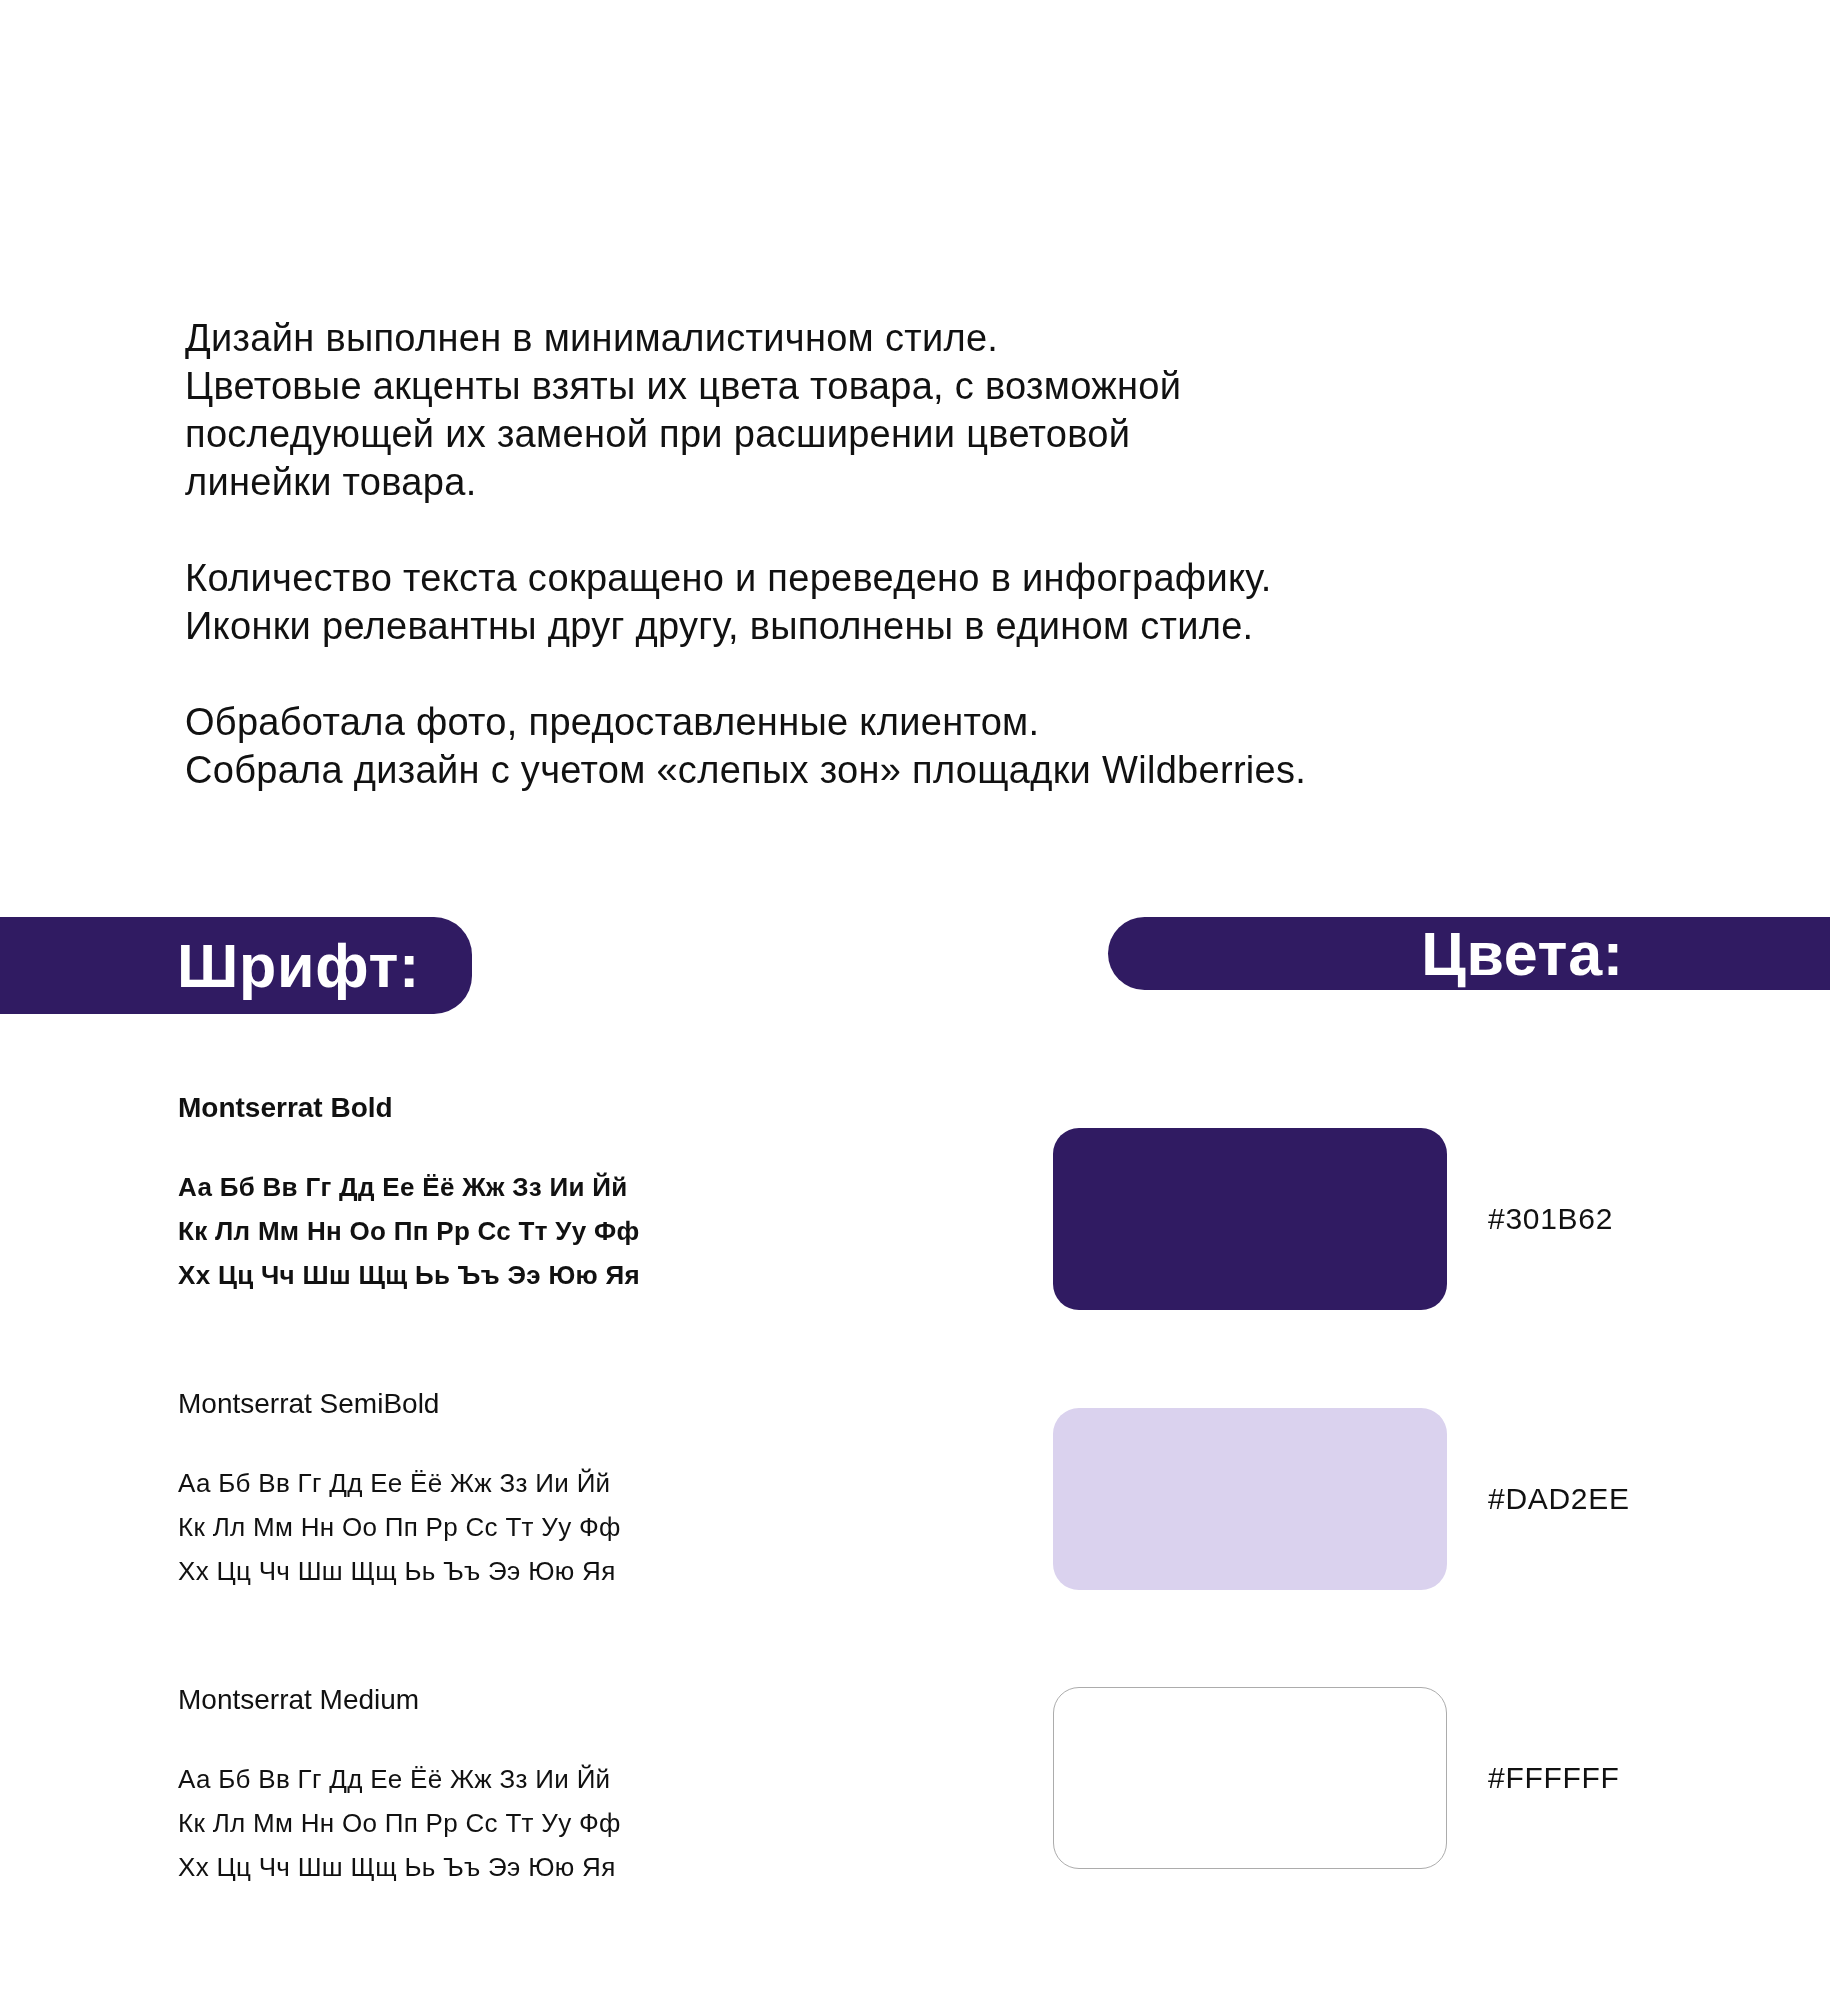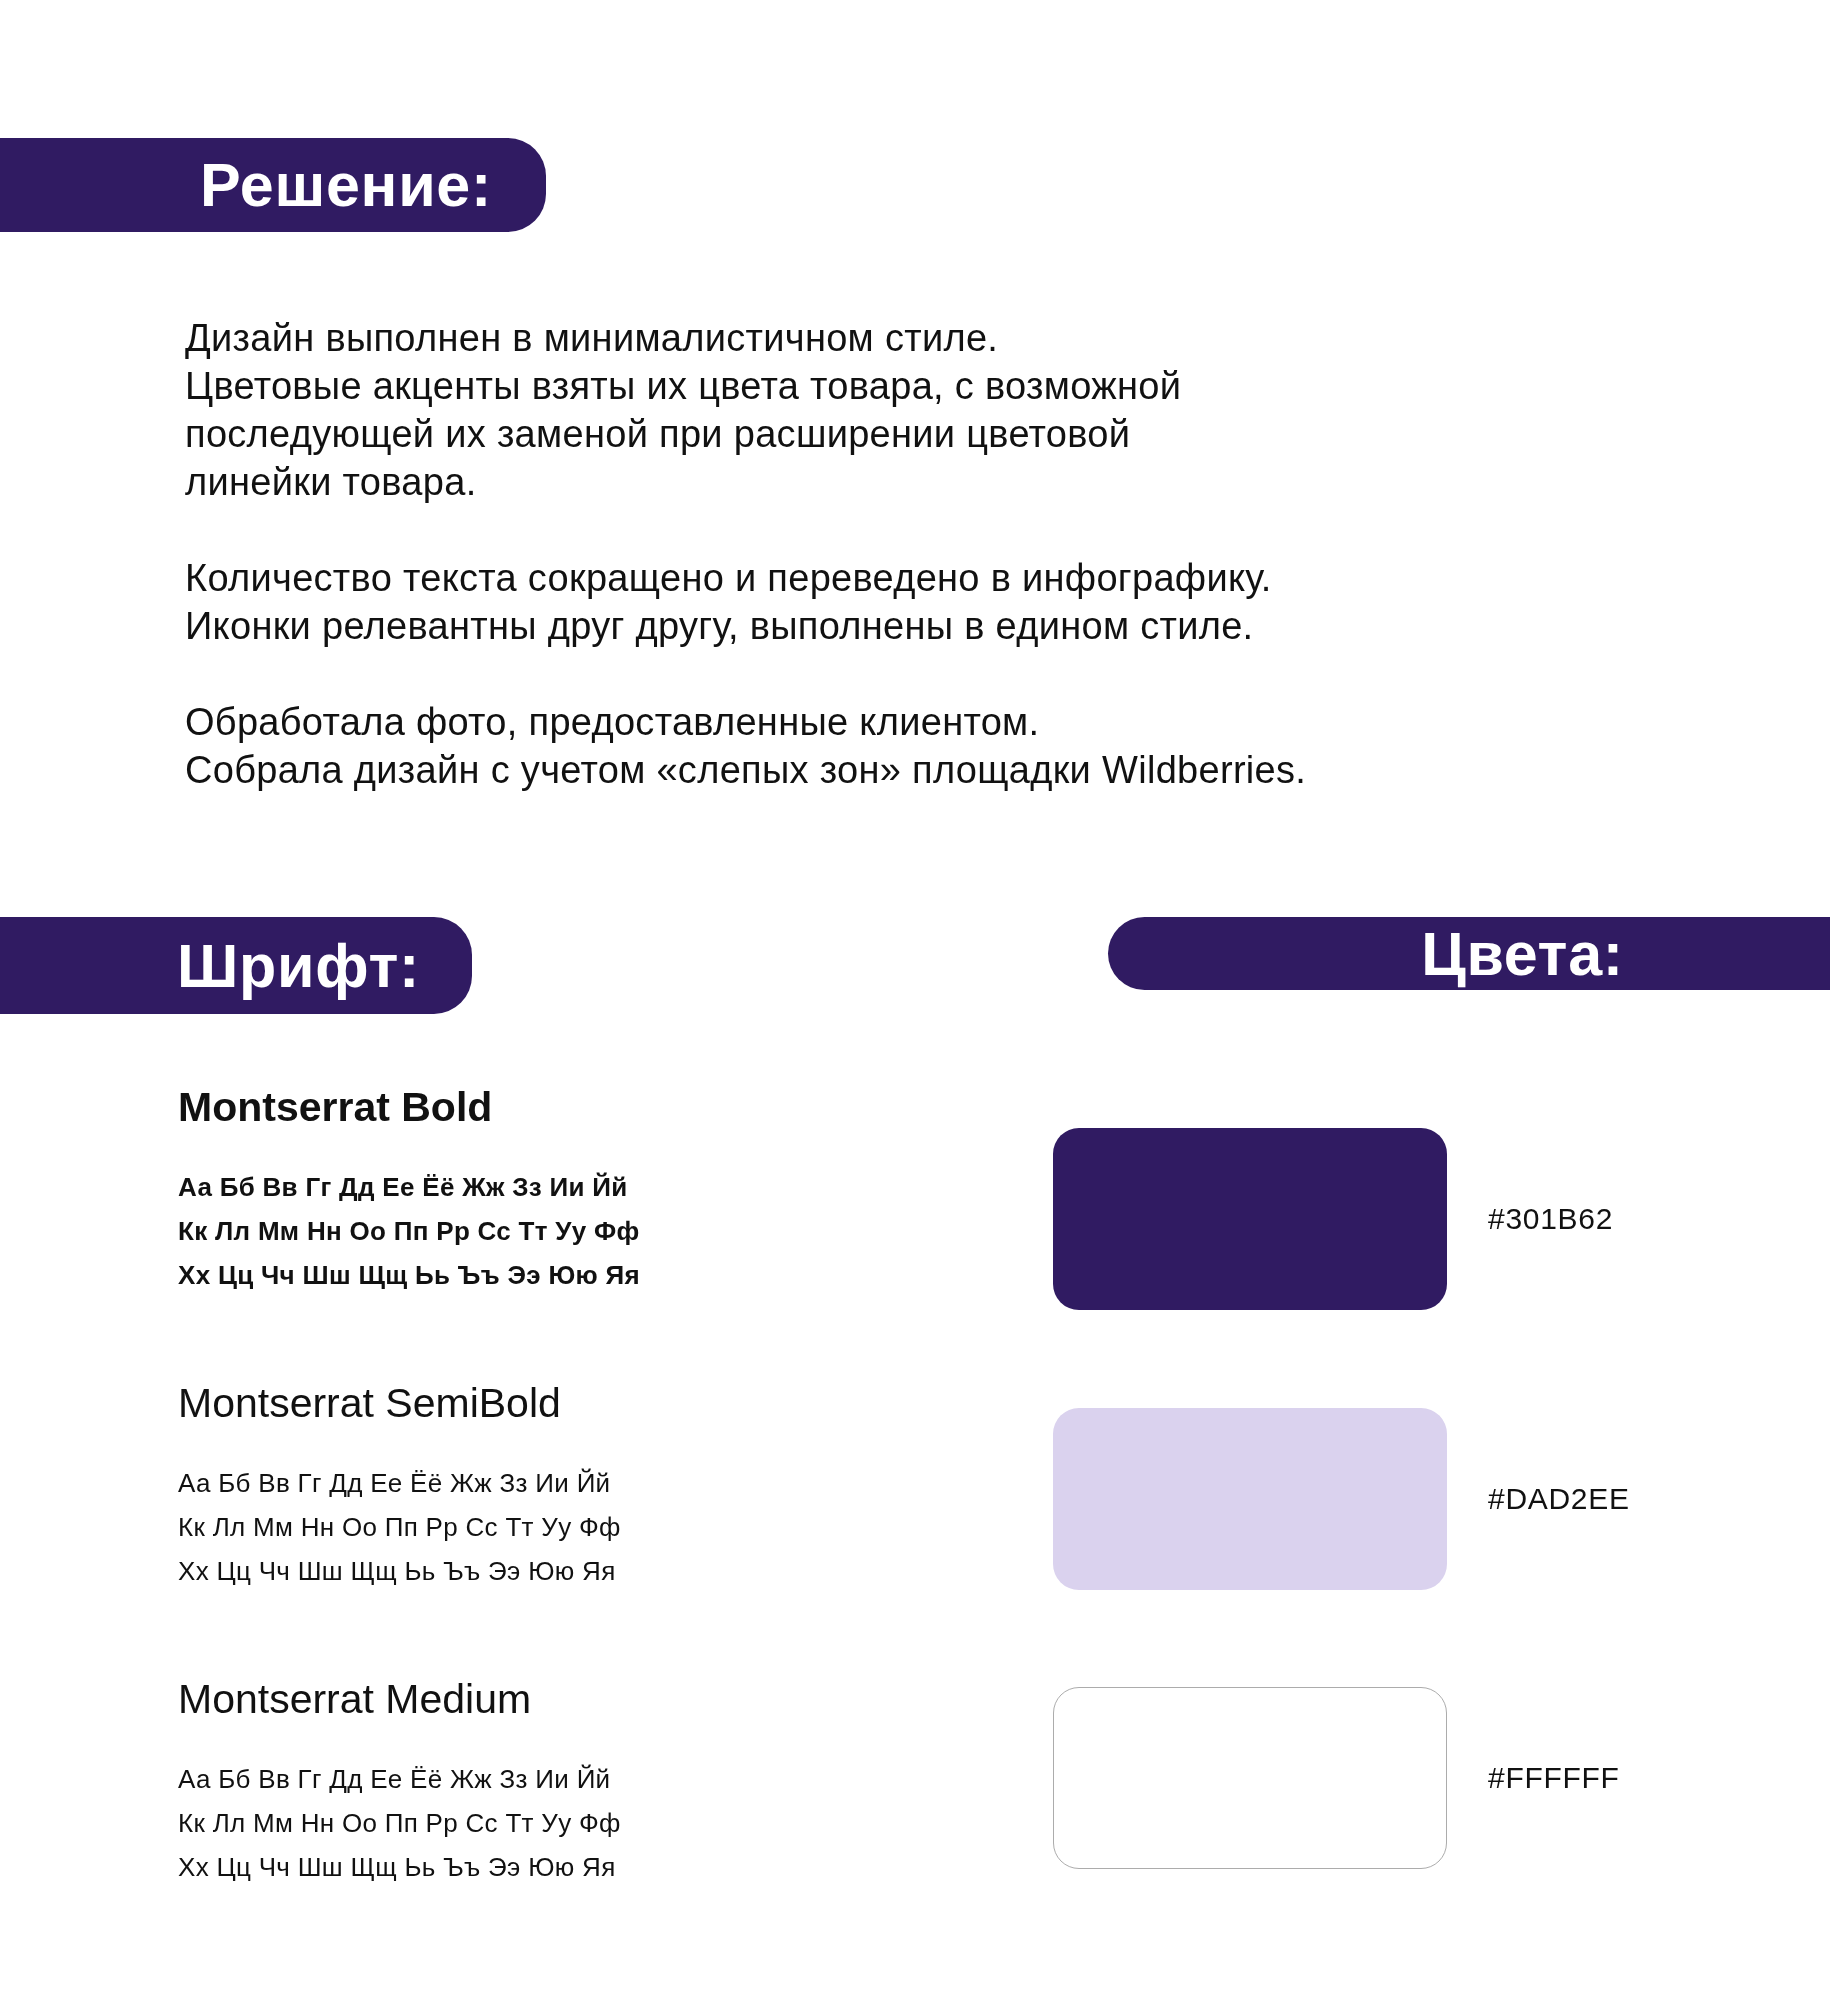--- a/index.html
+++ b/index.html
@@ -51,21 +51,21 @@
     line-height: 48px;
     letter-spacing: 0.3px;
   }
   .para { margin: 8px; white-space: pre-line; }
   .para + .para { margin-top: 48px; }
 
   .specimen { position: absolute; left: 178px; width: 915px; }
   .s1 { top: 1087px; }
   .s2 { top: 1383px; }
   .s3 { top: 1679px; }
-  .specimen-name { font-size: 41px; line-height: 41px; }
+  .specimen-name { font-size: 28px; line-height: 41px; }
   .specimen-alphabet {
     font-size: 26px;
     line-height: 44px;
     margin-top: 37px;
     white-space: pre-line;
     letter-spacing: 0.3px;
   }
   .w700 { font-weight: 700; }
   .w600 { font-weight: 400; }
   .w500 { font-weight: 500; }
@@ -91,23 +91,20 @@
     font-weight: 500;
     color: #111111;
     letter-spacing: 0.7px;
   }
 </style>
 </head>
 <body>
 
 <div class="page">
 
-  <div class="badge" id="badge-solution" style="background-color: rgb(48, 27, 98);">
-    <span>Решение:</span>
-  </div>
 
   <div class="solution-text">
     <p class="para">Дизайн выполнен в минималистичном стиле.
 Цветовые акценты взяты их цвета товара, с возможной
 последующей их заменой при расширении цветовой
 линейки товара.</p>
     <p class="para">Количество текста сокращено и переведено в инфографику.
 Иконки релевантны друг другу, выполнены в едином стиле.</p>
     <p class="para">Обработала фото, предоставленные клиентом.
 Собрала дизайн с учетом «слепых зон» площадки Wildberries.</p>

